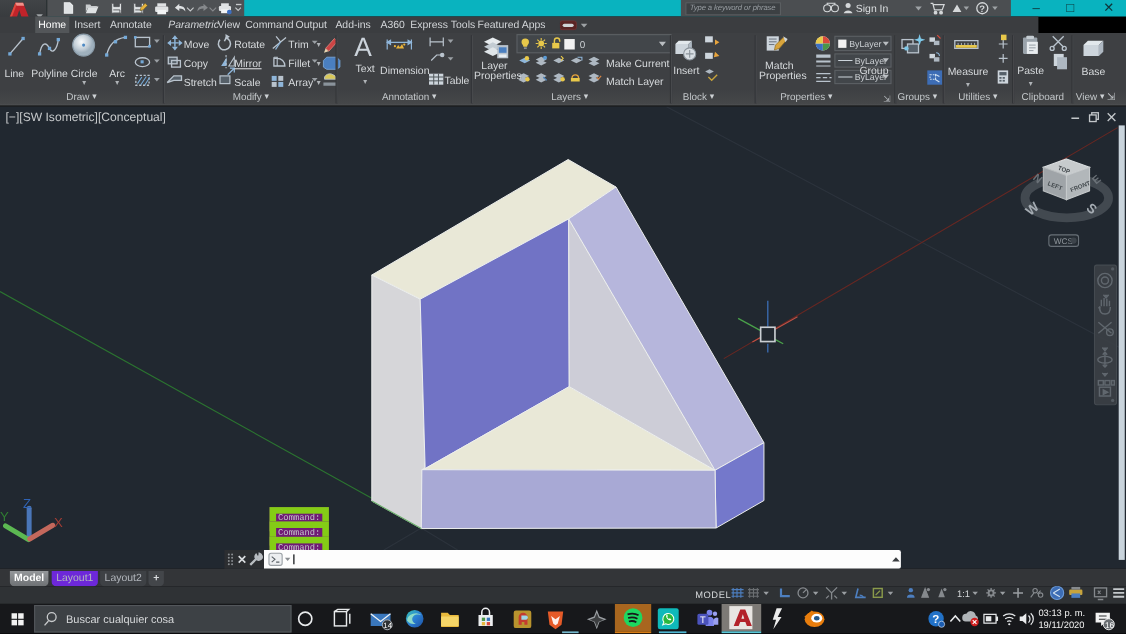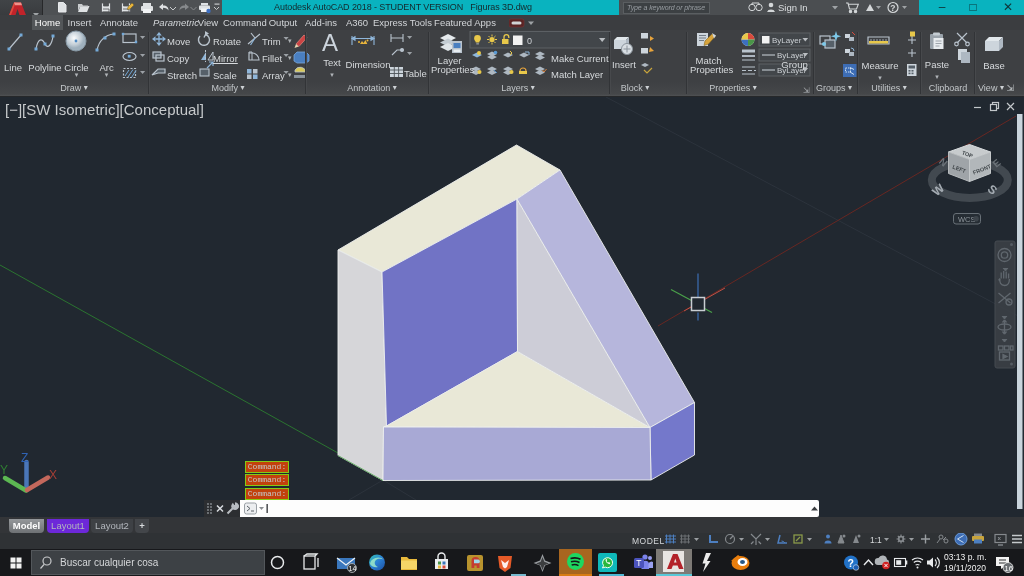--- a/index.html
+++ b/index.html
@@ -9,36 +9,36 @@
   
   #titlebar{left:0;top:0;width:1024px;height:15px;background:#09b3bf;}
   #titletext{left:186px;top:1.5px;width:434px;text-align:center;font-size:9px;letter-spacing:-0.1px;color:#15292d;}
   #qat{left:42px;top:0;width:180px;height:15px;background:#4e5154;}
   #abtn{left:0;top:0;width:42px;height:29px;background:linear-gradient(#414447,#313336);border-right:1px solid #27282a;}
   #signin{left:619px;top:0;width:300px;height:15px;background:#4b4e51;}
   #searchbox{left:623px;top:1.5px;width:87px;height:12px;background:#3c4043;border:1px solid #5a5e61;
      color:#989da2;font-style:italic;font-size:7px;line-height:10px;padding-left:3px;box-sizing:border-box;letter-spacing:-0.1px;}
   .wbtn{top:0;height:15px;width:30px;color:#0e3438;font-size:12px;text-align:center;line-height:14px;}
   
-  #tabrow{left:0;top:15px;width:1024px;height:15px;background:#3b3d40;}
+  #tabrow{left:0;top:15px;width:944px;height:15px;background:#3b3d40;}
   .rtab{position:absolute;top:0;height:15px;line-height:15px;font-size:9.5px;color:#d2d5d8;text-align:center;white-space:nowrap;}
   #tabhome{background:#535659;color:#fff;}
   
   #ribbon{left:0;top:30px;width:1024px;height:66px;background:linear-gradient(#3e4043 78%,#454749 97%,#505254);}
   .sep{position:absolute;top:2px;width:1px;height:62px;background:#323437;border-right:1px solid #47494c;}
   .plabel{position:absolute;top:53px;height:11px;font-size:9px;color:#c3c7ca;text-align:center;width:120px;line-height:11px;}
   .plabel .dn{font-size:8px;position:relative;top:-1px;color:#cdd1d4;}
   .rlab{position:absolute;font-size:9.5px;color:#d7dadd;white-space:nowrap;}
   .rlab2{position:absolute;font-size:9.5px;color:#d7dadd;text-align:center;}
   #ribbonedge{left:0;top:96px;width:1024px;height:1px;background:#26282a;}
   
   #canvas{left:0;top:97px;width:1024px;height:420px;background:#212830;}
-  #vplabel{left:5px;top:4px;font-size:15px;color:#c6c9cb;}
+  #vplabel{left:5px;top:4px;font-size:11px;color:#c6c9cb;}
   
-  .cmdbox{position:absolute;left:245px;width:42px;height:10px;background:#c2410c;border:1px solid #84cc16;
+  .cmdbox{position:absolute;left:245px;width:42px;height:10px;background:#701a75;border:6px solid #84cc16;
       font-family:"Liberation Mono",monospace;font-size:8px;line-height:9px;color:#c3c7ca;text-align:center;}
   #cmdbar{left:204px;top:403px;width:615px;height:17px;}
   #cmdhandle{left:0;top:0;width:36px;height:17px;background:#2c2e31;}
   #cmdwhite{left:36px;top:0;width:579px;height:17px;background:#fdfdfd;border-radius:0 2px 2px 0;}
   
   #mtabrow{left:0;top:517px;width:1024px;height:16px;background:#333538;}
   .mtab{position:absolute;top:2px;height:14px;line-height:14px;font-size:9.5px;text-align:center;
      border-radius:0 0 4px 4px;}
   
   #statusrow{left:0;top:533px;width:1024px;height:16px;background:#2f3235;}
@@ -82,21 +82,20 @@
       <g fill="#dfe2e4">
           <rect x="157" y="5.5" width="11" height="4.5" rx="1"></rect>
           <rect x="159" y="3" width="7" height="2.5"></rect>
           <rect x="159" y="8.5" width="7" height="3.5" fill="#f2f4f5"></rect>
         </g>
       <circle cx="166.5" cy="11" r="2.2" fill="#3e6fc0"></circle>
       <path d="M172 7 l2.5 2.5 2.5-2.5" stroke="#c6c9cb" fill="none" stroke-width="1"></path>
       <rect x="172.5" y="3.5" width="5" height="1.2" fill="#c6c9cb"></rect>
     </svg>
   </div>
-  <div class="abs" id="titletext">Autodesk AutoCAD 2018 - STUDENT VERSION&nbsp;&nbsp;&nbsp;Figuras 3D.dwg</div>
   <div class="abs" id="abtn">
     <svg width="42" height="29" viewBox="0 0 42 29">
       <g transform="translate(3,1)">
         <path d="M1.5 25.5 L11 1.5 L18 1.5 L27.5 25.5 L20.5 25.5 L18.6 20 L10.4 20 L8.5 25.5 Z
                  M12.4 14.6 L16.6 14.6 L14.5 8 Z" fill="#c1232a" fill-rule="evenodd"></path>
         <path d="M1.5 25.5 L11 1.5 L12.8 1.5 L3.6 25.5 Z" fill="#dd4a3e"></path>
         <path d="M11 1.5 L18 1.5 L19 4.2 L12.1 4.2 Z" fill="#f0928a"></path>
       </g>
       <path d="M33 13 l3 3.5 3-3.5" fill="#9ea2a5"></path>
     </svg>

